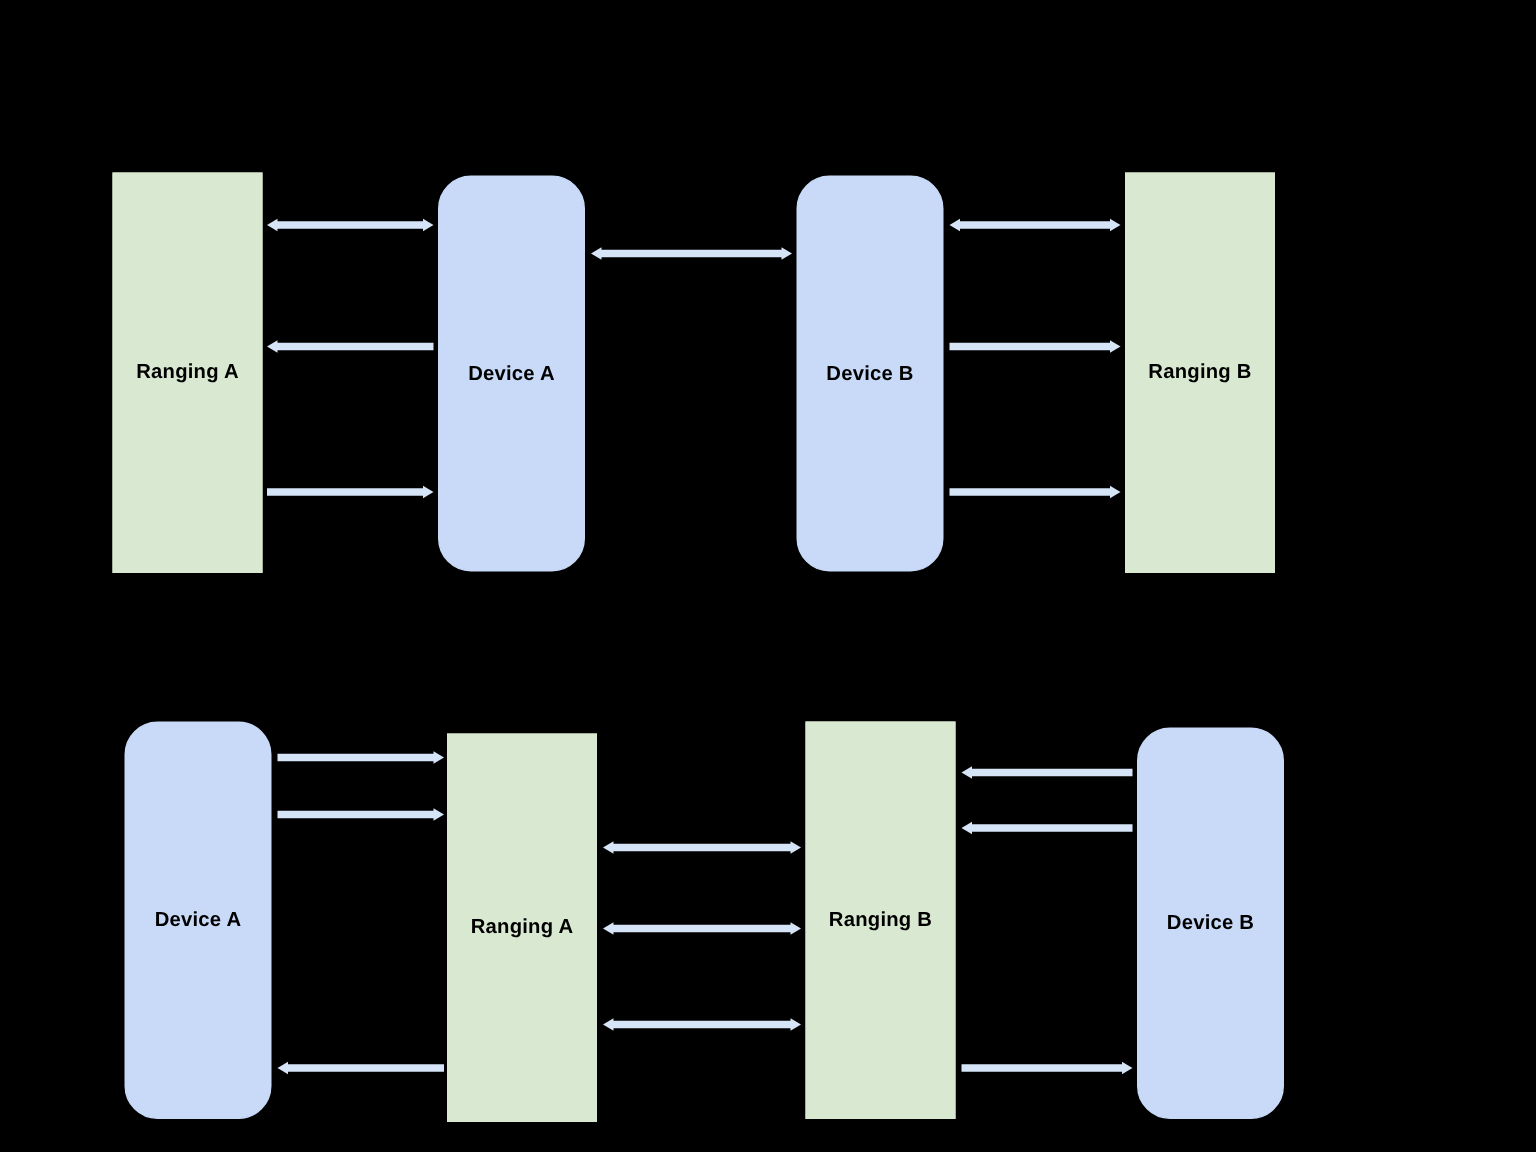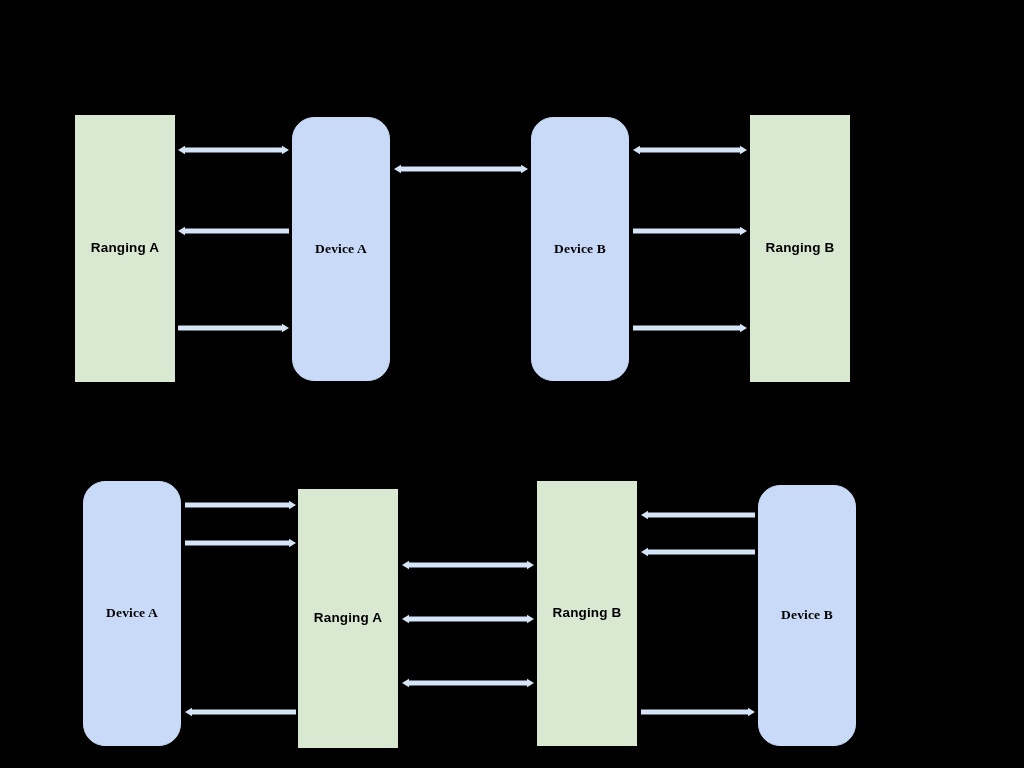--- a/index.html
+++ b/index.html
@@ -35,21 +35,20 @@
   }
   .node-ranging {
     background: #d9e8d0;
     border: 1px solid #d9e8d0;
     border-radius: 0;
   }
   .node-device {
     background: #c8daf7;
     border: 1px solid #c8daf7;
     border-radius: 22px;
-    font-family: Liberation Serif, serif;
   }
   .edge {
     position: absolute;
     height: 12px;
     pointer-events: none;
   }
   .edge svg {
     display: block;
     overflow: visible;
   }

